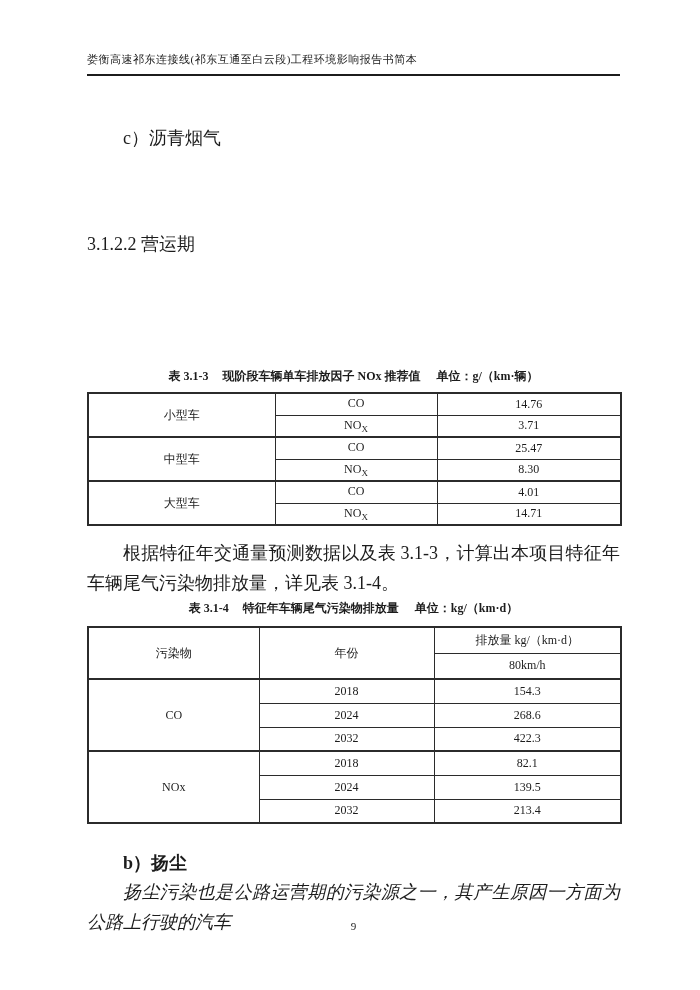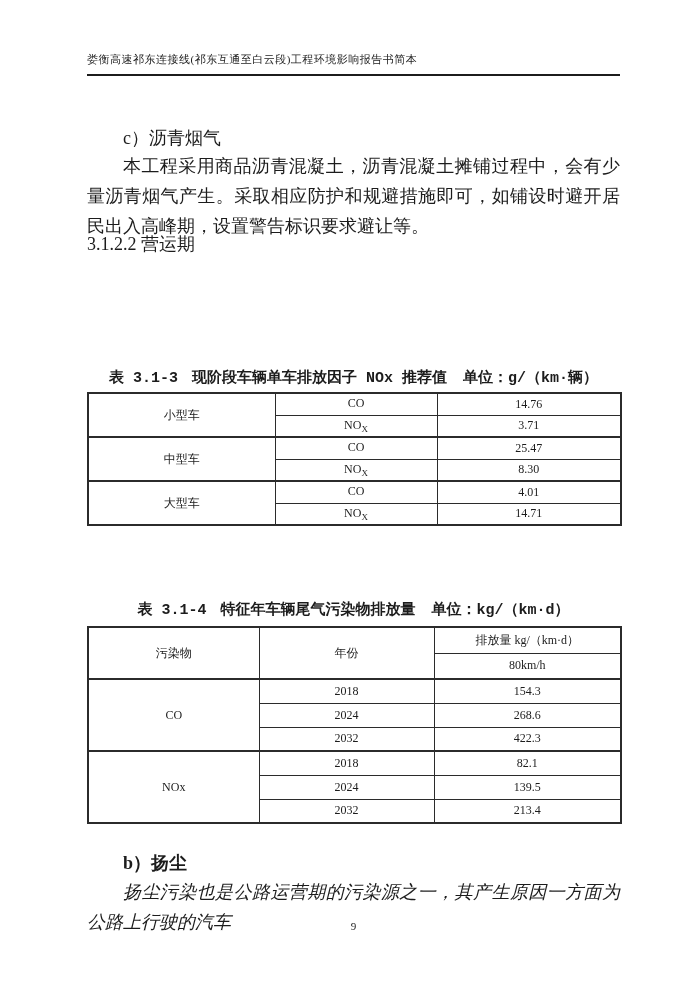--- a/index.html
+++ b/index.html
@@ -8,22 +8,22 @@
     font-family:"Liberation Serif","DejaVu Serif",serif; color:#1c1c1c;
     overflow:hidden;
   }
   .abs { position:absolute; left:87px; width:533px; }
   .header-text { top:52px; font-size:11px; letter-spacing:0.5px; }
   .header-rule { top:74px; height:2px; background:#1c1c1c; }
   .line { font-size:13.5px; line-height:20px; }
   .para { font-size:18px; line-height:30px; text-align:justify; text-indent:2em; }
   .noindent { text-indent:0; }
   .caption {
-    text-align:center; font-weight:bold; font-size:15px;
-    font-family:Liberation Mono, monospace;
+    text-align:center; font-weight:bold; font-size:12px;
+    font-family:Liberation Serif, serif;
   }
   .caption .cap-label { margin-right:14px; }
   .caption .cap-unit { margin-left:16px; font-weight:bold; }
   sub.subx { font-size:9px; }
   table.doc-table {
     position:absolute; left:87px; border-collapse:collapse;
     width:533px; table-layout:fixed; font-size:12px;
   }
   table.doc-table td {
     border:1px solid #2b2b2b; text-align:center; vertical-align:middle;
@@ -42,21 +42,20 @@
 <body>
 
 <div class="page">
 
   <div class="abs header-text">娄衡高速祁东连接线(祁东互通至白云段)工程环境影响报告书简本</div>
   <div class="abs header-rule"></div>
 
 
   <div class="abs para noindent" style="top:123px; padding-left:2em;">c）沥青烟气</div>
 
-  <div class="abs para" style="top:151px;">本工程采用商品沥青混凝土，沥青混凝土摊铺过程中，会有少量沥青烟气产生。采取相应防护和规避措施即可，如铺设时避开居民出入高峰期，设置警告标识要求避让等。</div>
 
   <div class="abs para noindent" style="top:229px;">3.1.2.2 营运期</div>
 
 
 
   <div class="abs caption" style="top:368px;">
     <span class="cap-label">表 3.1-3</span><span>现阶段车辆单车排放因子 NOx 推荐值</span><span class="cap-unit">单位：g/（km·辆）</span>
   </div>
 
   <table class="doc-table" id="table1">
@@ -89,20 +88,21 @@
         <td><span>CO</span><sub class="subx"></sub></td>
         <td>4.01</td>
       </tr>
       <tr>
         <td><span>NO</span><sub class="subx">X</sub></td>
         <td>14.71</td>
       </tr>
     </tbody>
   </table>
 
+  <div class="abs para" style="top:538px;">根据特征年交通量预测数据以及表 3.1-3，计算出本项目特征年车辆尾气污染物排放量，详见表 3.1-4。</div>
 
   <div class="abs caption" style="top:600px;">
     <span class="cap-label">表 3.1-4</span><span>特征年车辆尾气污染物排放量</span><span class="cap-unit">单位：kg/（km·d）</span>
   </div>
 
   <table class="doc-table" id="table2">
     <colgroup>
         <col style="width:171px">
         <col style="width:175px">
         <col style="width:187px">

